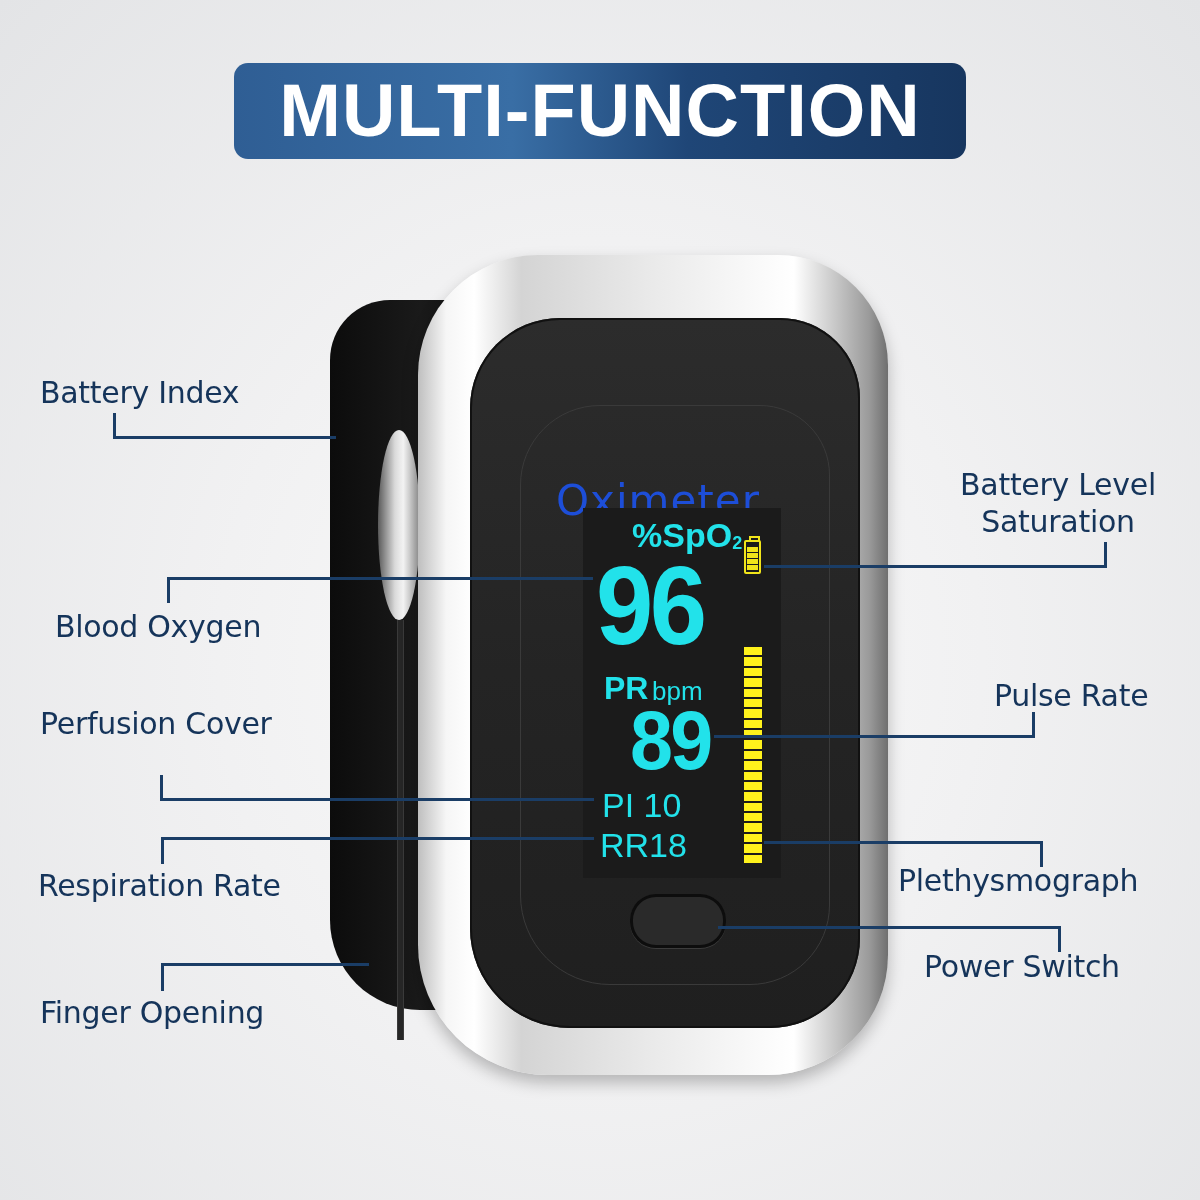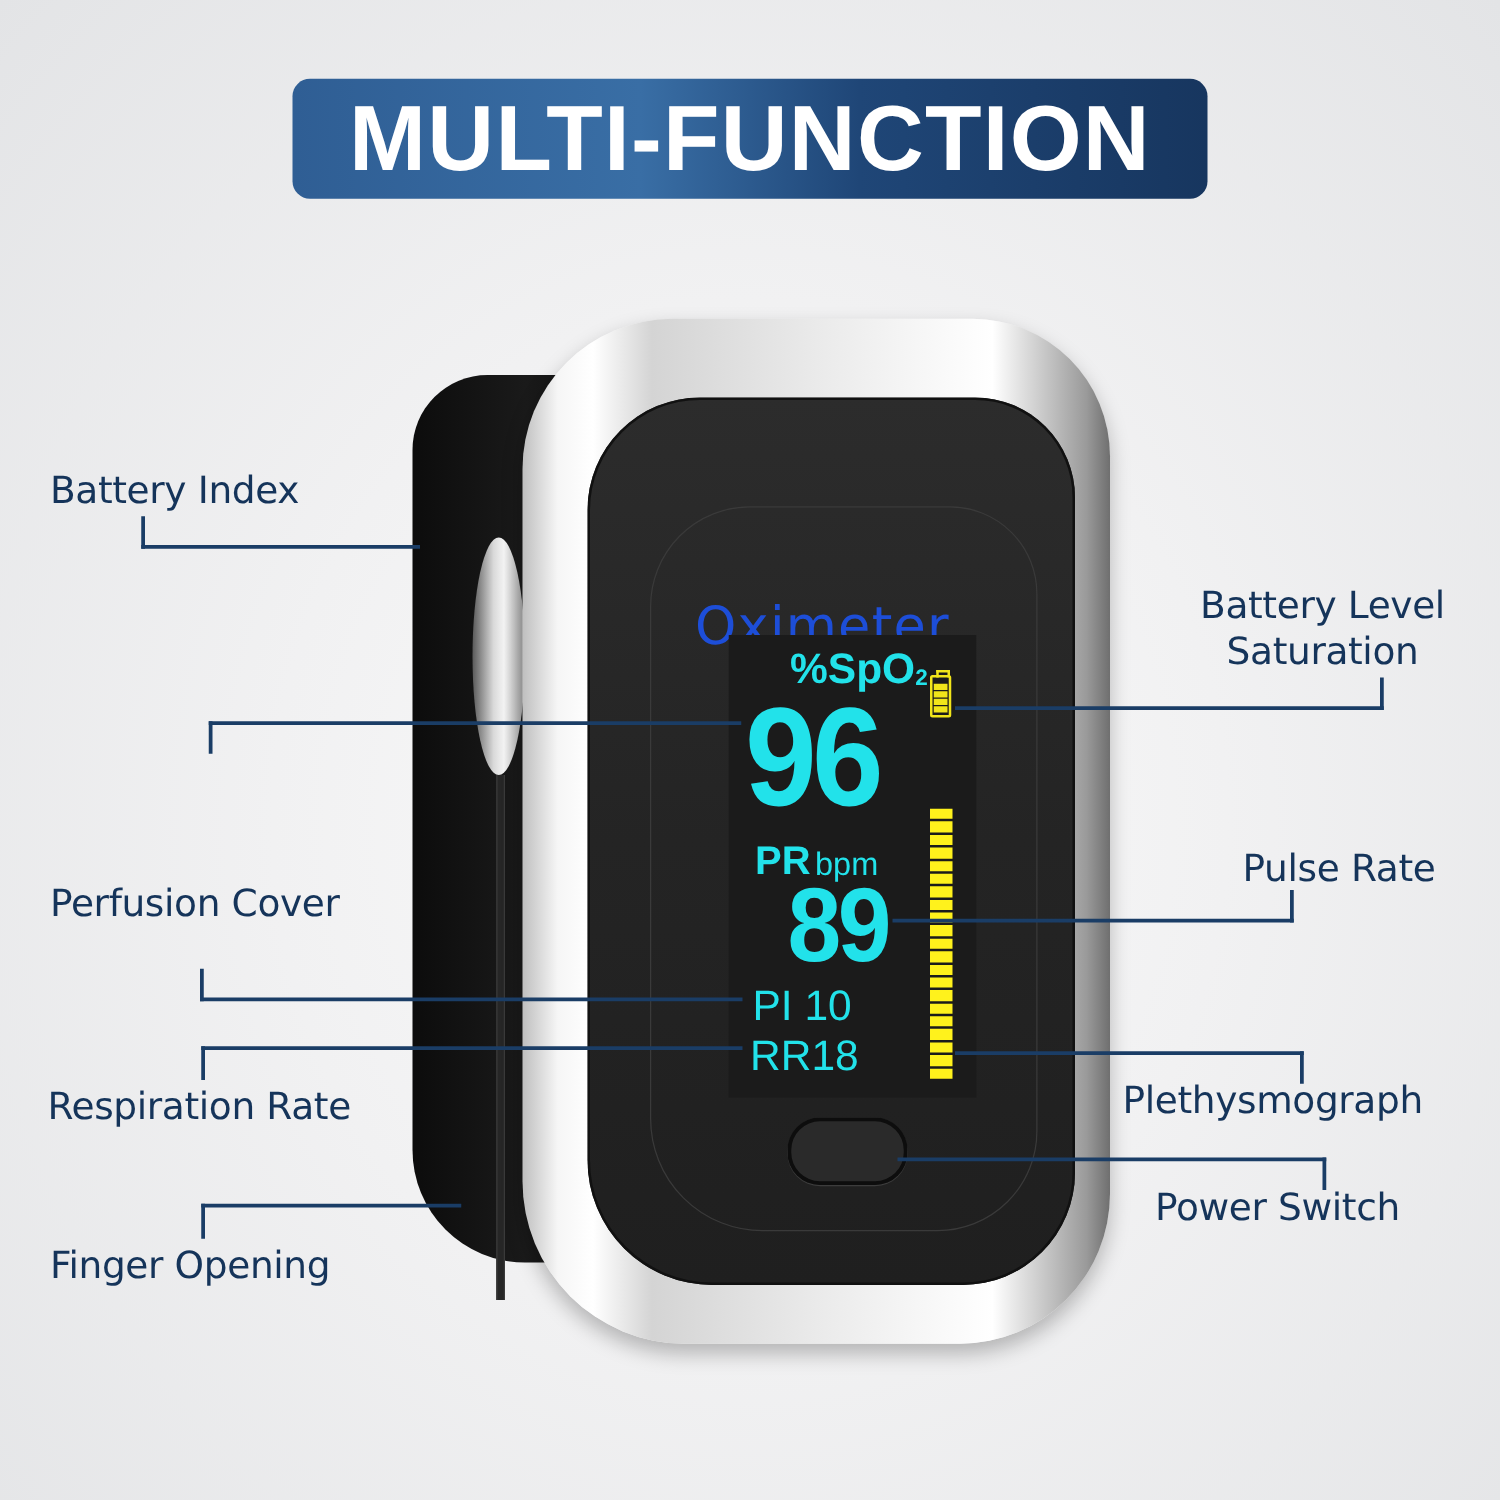--- a/index.html
+++ b/index.html
@@ -158,20 +158,21 @@
 
 <div class="power-btn"></div>
 
 <div class="label" style="left:40px;top:374px;">Battery Index</div>
 <div class="line" style="left:113px;top:413px;width:3px;height:26px;"></div>
 <div class="line" style="left:113px;top:436px;width:223px;height:3px;"></div>
 
 <div class="line" style="left:167px;top:577px;width:3px;height:26px;"></div>
 <div class="line" style="left:167px;top:577px;width:426px;height:3px;"></div>
 <div class="label center" style="left:40px;top:608px;width:236px;">
+  <div>Blood Oxygen</div>
 </div>
 
 <div class="label" style="left:40px;top:705px;">Perfusion Cover</div>
 <div class="line" style="left:160px;top:775px;width:3px;height:26px;"></div>
 <div class="line" style="left:160px;top:798px;width:434px;height:3px;"></div>
 
 <div class="line" style="left:161px;top:837px;width:3px;height:27px;"></div>
 <div class="line" style="left:161px;top:837px;width:433px;height:3px;"></div>
 <div class="label" style="left:38px;top:867px;">Respiration Rate</div>
 

